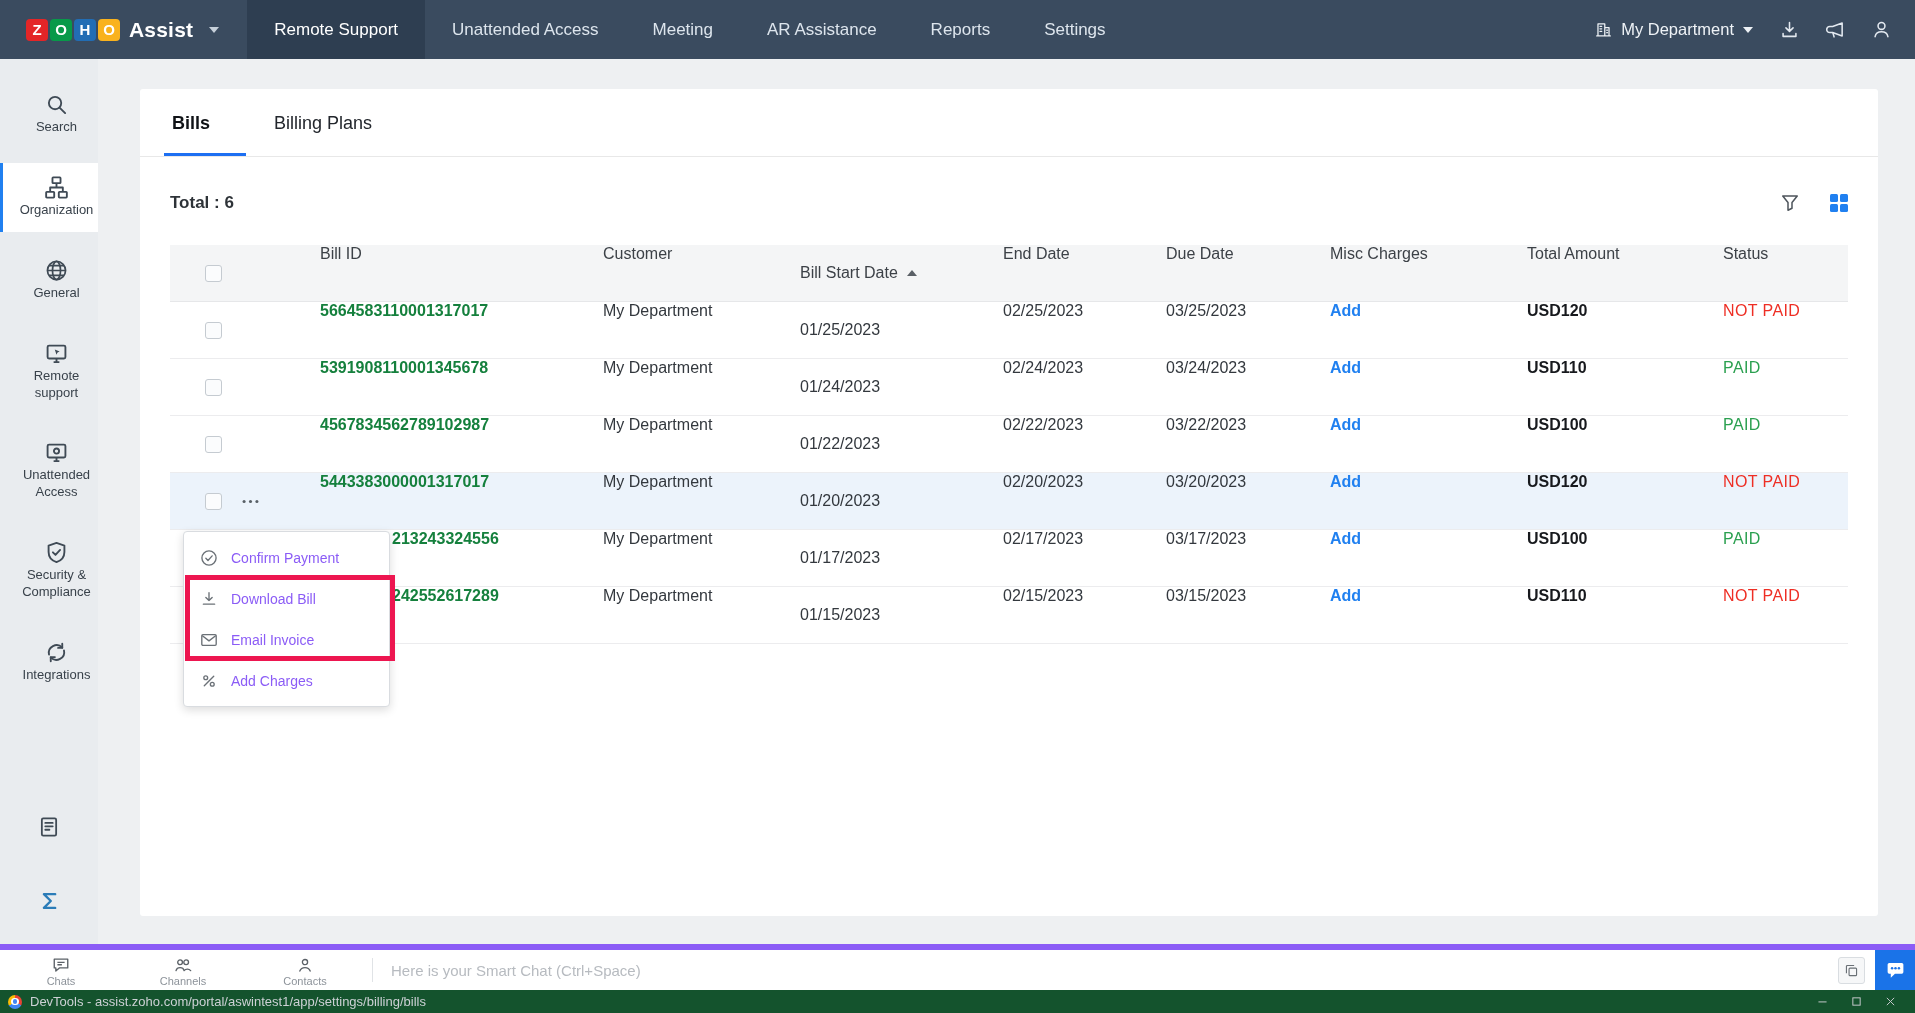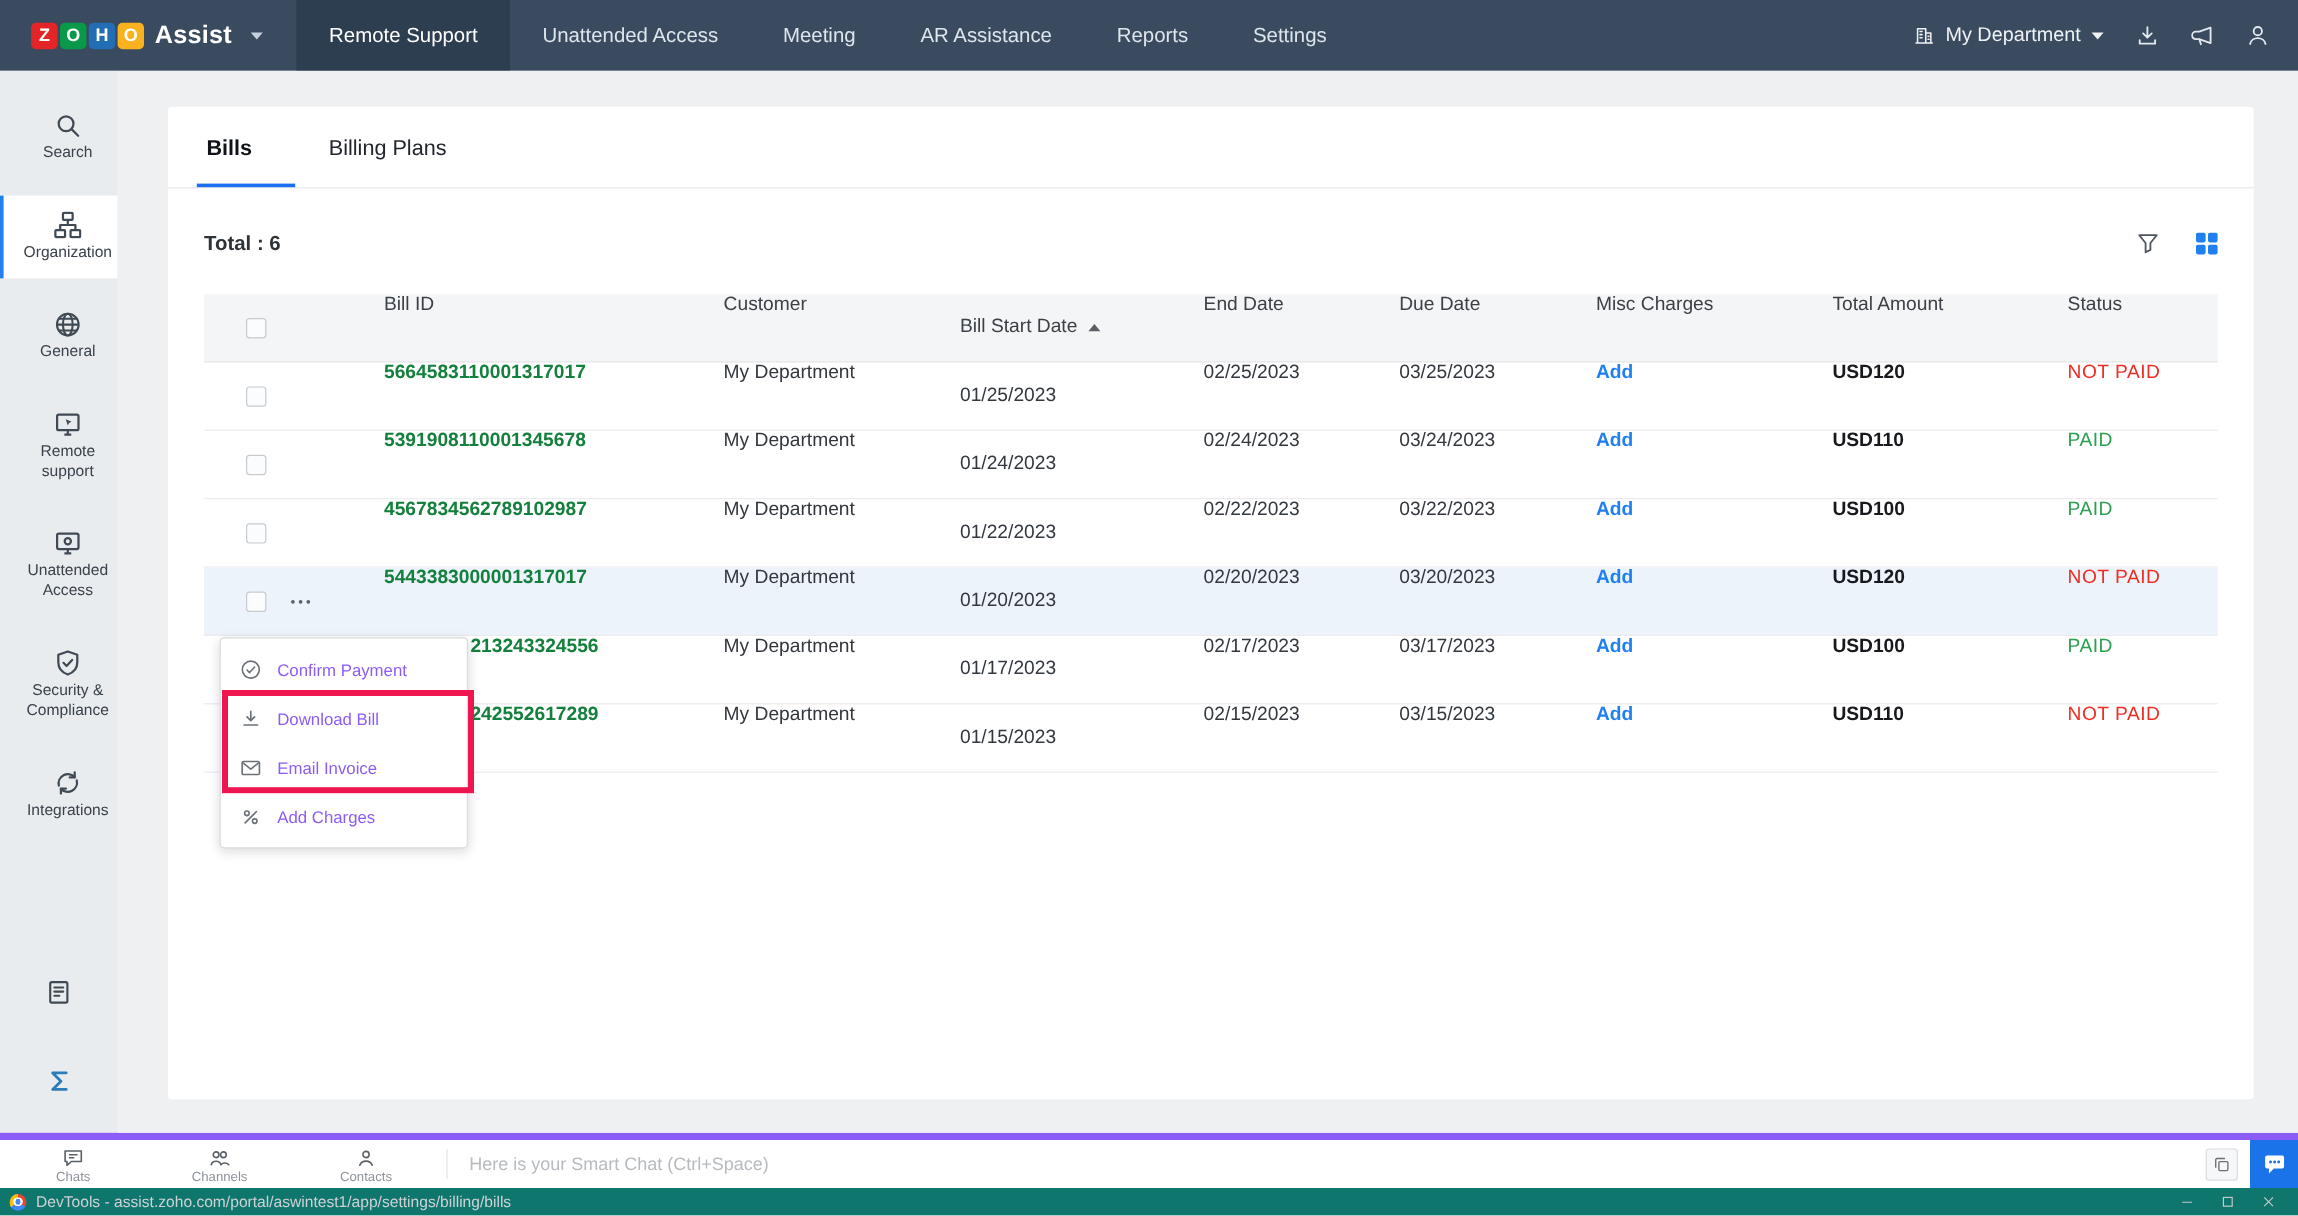--- a/index.html
+++ b/index.html
@@ -93,21 +93,21 @@
   .chat-tab .label { font-size:11px; color:#8d939a; }
   .chat-divider { width:1px; height:24px; background:#e0e3e6; margin:0 6px; flex:0 0 1px; }
   .smartchat-input { flex:1; border:none; outline:none; font-size:15px; color:#333; padding:0 12px; font-family:inherit; background:transparent; }
   .smartchat-input::placeholder { color:#b7bbc0; }
   .chat-right { display:flex; align-items:center; gap:10px; }
   .copy-btn { width:27px; height:27px; border:1px solid #d9dde1; border-radius:3px; background:#f6f7f8;
               display:flex; align-items:center; justify-content:center; color:#6a7076; cursor:pointer; }
   .smartchat-btn { width:40px; height:40px; background:#1a73e8; display:flex; align-items:center; justify-content:center; cursor:pointer; }
 
   
-  .devtools { flex:0 0 23px; background:#0f766e; display:flex; align-items:center; padding:0 8px; gap:8px; }
+  .devtools { flex:0 0 23px; background:#14532d; display:flex; align-items:center; padding:0 8px; gap:8px; }
   .devtools-favicon { width:14px; height:14px; border-radius:50%; position:relative; flex:0 0 14px;
                       background:conic-gradient(#ea4335 0 33%, #4285f4 0 66%, #fbbc05 0 100%); }
   .devtools-favicon::before { content:""; position:absolute; inset:3.2px; border-radius:50%; background:#fff; }
   .devtools-favicon::after  { content:""; position:absolute; inset:4.6px; border-radius:50%; background:#4285f4; }
   .devtools .title { color:#cdd1d5; font-size:13px; }
   .devtools-controls { margin-left:auto; display:flex; }
   .devtools-controls .wbtn { width:34px; display:flex; justify-content:center; align-items:center; color:#c6cacd; cursor:pointer; }
 </style>
 </head>
 <body>

